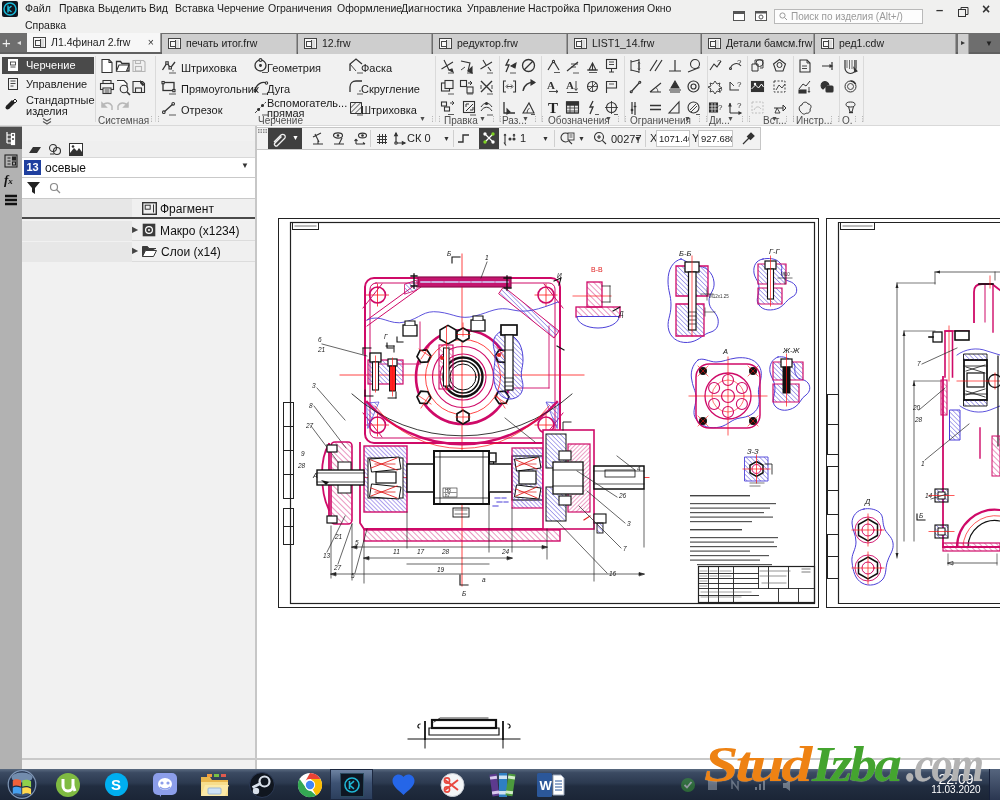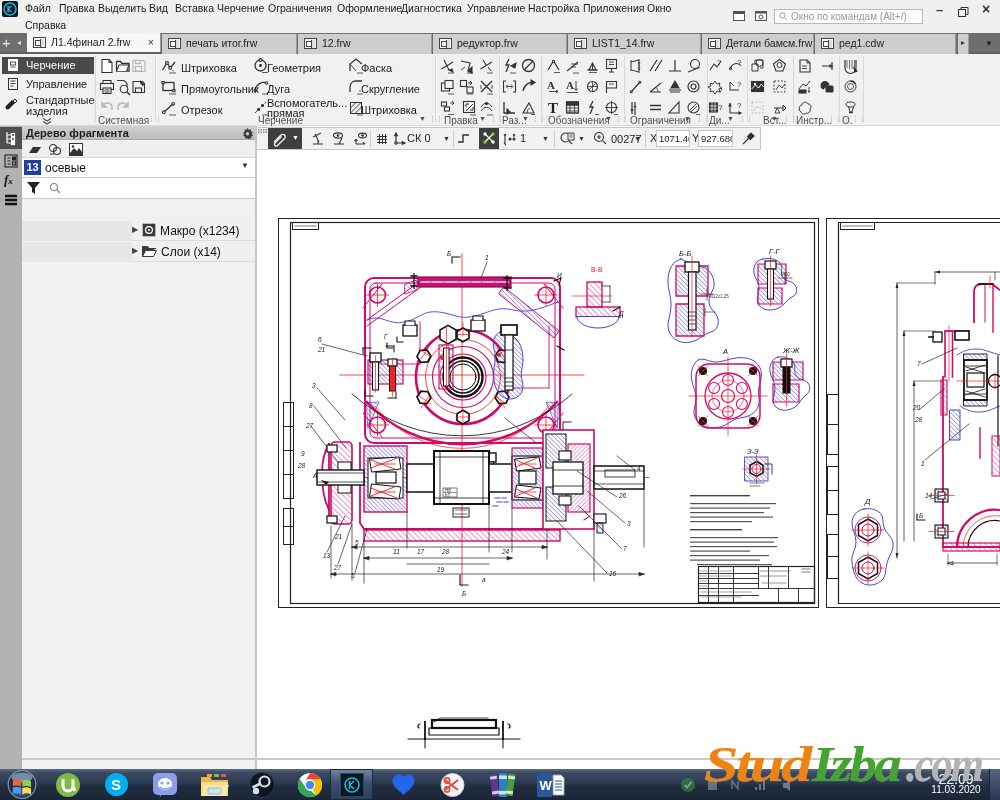--- a/index.html
+++ b/index.html
@@ -55,21 +55,21 @@
   <span class="menu1" style="left:25px;top:18.5px">Справка</span>
   <svg class="abs" style="left:733px;top:11px" width="12" height="10" viewBox="0 0 12 10">
       <rect x="0.5" y="0.5" width="11" height="9" fill="#fff" stroke="#555"></rect>
       <rect x="0.5" y="0.5" width="11" height="2.5" fill="#555"></rect>
     </svg>
   <svg class="abs" style="left:755px;top:11px" width="12" height="10" viewBox="0 0 12 10">
       <rect x="0.5" y="0.5" width="11" height="9" fill="#fff" stroke="#555"></rect>
       <rect x="0.5" y="0.5" width="11" height="2" fill="#555"></rect>
       <circle cx="6" cy="6" r="2" fill="none" stroke="#555"></circle>
     </svg>
-  <div id="searchbox">Окно по командам (Alt+/)</div>
+  <div id="searchbox">Поиск по изделия (Alt+/)</div>
   <svg class="abs" style="left:779px;top:12px" width="9" height="9" viewBox="0 0 9 9">
       <circle cx="3.5" cy="3.5" r="2.6" fill="none" stroke="#999"></circle>
       <path d="M5.5 5.5L8 8" stroke="#999"></path>
     </svg>
   <div class="abs" style="left:936px;top:2px;font-weight:bold;font-size:13px;color:#333">–</div>
   <svg class="abs" style="left:958px;top:7px" width="11" height="10" viewBox="0 0 11 10">
       <rect x="0.5" y="2.5" width="7" height="7" fill="none" stroke="#333"></rect>
       <path d="M3 2.5V0.5h7v7H8" fill="none" stroke="#333"></path>
     </svg>
   <div class="abs" style="left:982px;top:1px;font-size:14px;font-weight:bold;color:#333">×</div>
@@ -529,27 +529,20 @@
       <rect x="9.5" y="4" width="3" height="3" fill="#222"></rect>
       <rect x="9.5" y="9" width="3" height="3"></rect>
     </svg>
   <div class="abs" style="left:4px;top:46px;font-size:13px;font-style:italic;font-family:'Liberation Serif',serif;color:#111;font-weight:bold">f<span style="font-size:9px">x</span></div>
   <svg class="abs" style="left:3px;top:67px" width="16" height="14" viewBox="0 0 16 14" stroke="#111" stroke-width="2.6">
       <path d="M2 3h12M2 7h12M2 11h12"></path>
     </svg>
 </div>
 
 <div class="abs" id="tree">
-  <div class="abs" style="left:0;top:0;width:233px;height:14px;background:linear-gradient(#d0d0d0,#bdbdbd);border-bottom:1px solid #a9a9a9">
-    <span style="position:absolute;left:4px;top:1px;font-size:11px;font-weight:bold;color:#1c1c1c">Дерево фрагмента</span>
-    <svg style="position:absolute;left:220px;top:2px" width="11" height="11" viewBox="0 0 11 11" fill="#3a3a3a">
-        <path d="M5.5 0l1 1.8 2-.5.5 2L11 4.5 9.7 6l1.3 1.5-2 1.2.5 2-2-.5-1 1.8-1-1.8-2 .5-.5-2-2-1.2L2.3 6 1 4.5l2-1.2-.5-2 2 .5z"></path>
-        <circle cx="5.5" cy="5.7" r="1.7" fill="#c8c8c8"></circle>
-      </svg>
-  </div>
   <div class="abs" style="left:0;top:15px;width:233px;height:17px;background:#efefef;border-bottom:1px solid #d8d8d8">
     <svg style="position:absolute;left:6px;top:4px" width="14" height="10" viewBox="0 0 14 10">
         <path d="M1 8L5 2h8L9 8z" fill="#333"></path>
       </svg>
     <svg style="position:absolute;left:26px;top:2px" width="14" height="13" viewBox="0 0 14 13" fill="none" stroke="#333" stroke-width="1.1">
         <circle cx="5" cy="5" r="3.5"></circle>
         <circle cx="9" cy="8" r="3.5"></circle>
         <path d="M2 11h4" stroke-width="1"></path>
       </svg>
     <svg style="position:absolute;left:47px;top:2px" width="14" height="13" viewBox="0 0 14 13">
@@ -565,20 +558,29 @@
   </div>
   <div class="abs" style="left:0;top:52px;width:233px;height:21px;background:#fff;border-bottom:1px solid #c9c9c9">
     <svg style="position:absolute;left:4px;top:3px" width="15" height="14" viewBox="0 0 15 14">
         <path d="M1 1h13L9 7v6L6 11V7z" fill="#222"></path>
       </svg>
     <svg style="position:absolute;left:27px;top:4px" width="12" height="12" viewBox="0 0 12 12" fill="none" stroke="#8a8a8a" stroke-width="1.2">
         <circle cx="5" cy="5" r="3.5"></circle>
         <path d="M7.5 7.5L11 11"></path>
       </svg>
   </div>
+  <div class="abs" style="left:0;top:73px;width:233px;height:20px;background:#f0f0f0;border-bottom:2px solid #4a4a4a">
+    <div style="position:absolute;left:0;top:0;width:110px;height:18px;background:#e7e7e7"></div>
+    <svg style="position:absolute;left:120px;top:3px" width="15" height="13" viewBox="0 0 15 13" fill="none" stroke="#333">
+        <rect x="0.7" y="0.7" width="13.6" height="11.6" stroke-width="1.4"></rect>
+        <rect x="3.2" y="3.2" width="5" height="4" stroke-width="1"></rect>
+        <path d="M11.5 2.5v8" stroke-width="1"></path>
+      </svg>
+    <span style="position:absolute;left:138px;top:3px;font-size:12px;color:#111">Фрагмент</span>
+  </div>
   <div class="abs" style="left:0;top:95px;width:233px;height:20px;background:#f0f0f0;border-bottom:1px solid #dcdcdc">
     <div style="position:absolute;left:0;top:0;width:110px;height:20px;background:#e7e7e7"></div>
     <span style="position:absolute;left:110px;top:4px;font-size:8px;color:#444">▶</span>
     <svg style="position:absolute;left:120px;top:2px" width="14" height="14" viewBox="0 0 14 14">
         <rect x="0.7" y="0.7" width="12.6" height="12.6" fill="#3a3a3a"></rect>
         <circle cx="7" cy="7" r="3.4" fill="none" stroke="#fff" stroke-width="1.2"></circle>
         <circle cx="7" cy="7" r="1" fill="#fff"></circle>
       </svg>
     <span style="position:absolute;left:138px;top:3px;font-size:12px;color:#111">Макро (х1234)</span>
   </div>

